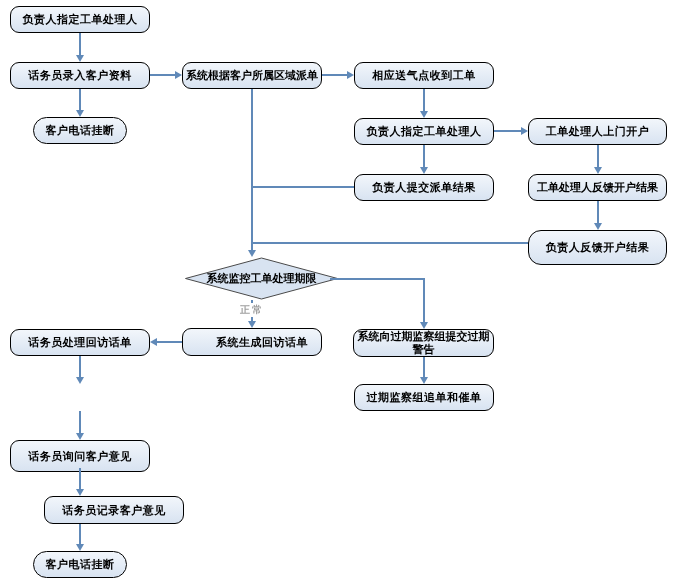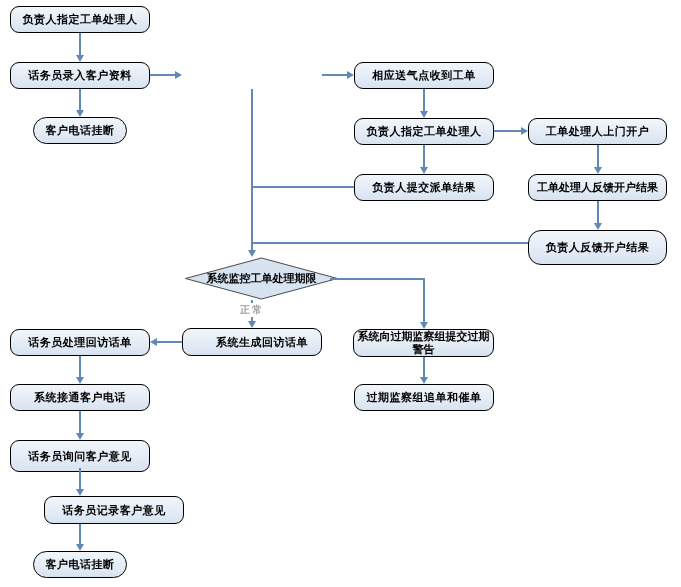--- a/index.html
+++ b/index.html
@@ -52,28 +52,28 @@
 <div class="canvas">
 
   <div class="node" style="left:10px;top:6px;width:140px;height:27px;">负责人指定工单处理人</div>
 
   <div class="node" style="left:10px;top:62px;width:140px;height:27px;">话务员录入客户资料</div>
 
   <div class="node terminal" style="left:33px;top:117px;width:94px;height:27px;">客户电话挂断</div>
 
   <div class="node" style="left:10px;top:329px;width:140px;height:27px;">话务员处理回访话单</div>
 
-  <div class="node" style="left:10px;top:384px;width:140px;height:27px;">系统接通客户电话</div>
 
   <div class="node" style="left:10px;top:440px;width:140px;height:32px;">话务员询问客户意见</div>
 
   <div class="node" style="left:10px;top:496px;width:140px;height:28px;margin-left:34px;">话务员记录客户意见</div>
 
   <div class="node terminal" style="left:33px;top:551px;width:94px;height:27px;">客户电话挂断</div>
 
+  <div class="node" style="left:182px;top:62px;width:140px;height:27px;letter-spacing:0;">系统根据客户所属区域派单</div>
 
   <div class="node" style="left:182px;top:328px;width:140px;height:28px;padding-left:20px;">系统生成回访话单</div>
 
   <div class="decision" style="left:184px;top:257px;width:155px;height:43px;">
     <svg width="155" height="43" viewBox="0 0 155 43">
       <polygon points="77.5,1 153.5,21.5 77.5,42 1.5,21.5" style="fill:var(--node-fill-bottom);stroke:#4a4a4a;stroke-width:1"></polygon>
     </svg>
     <div class="dlabel">系统监控工单处理期限</div>
   </div>
 

